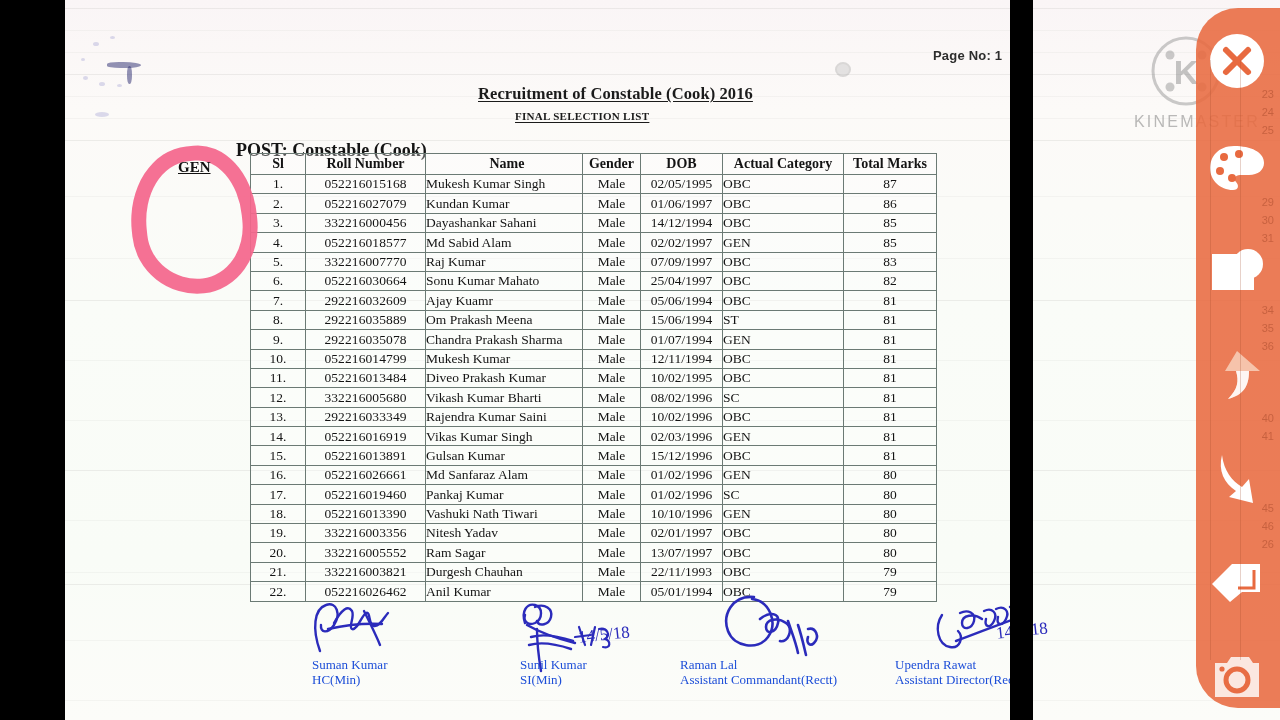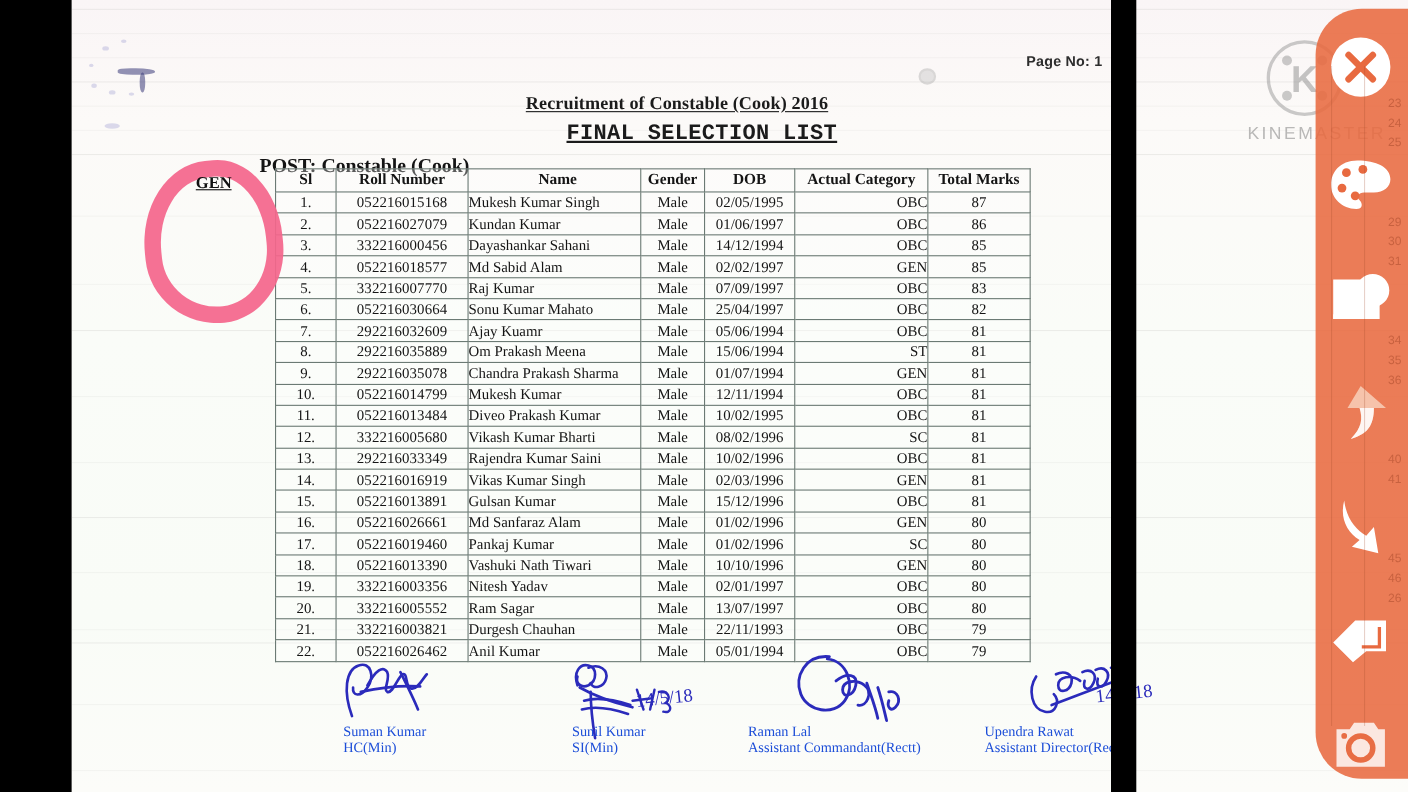--- a/index.html
+++ b/index.html
@@ -88,21 +88,21 @@
   
   .doc-title {
     position: absolute;
     font-weight: 700;
     color: #1b1b1b;
     text-decoration: underline;
     text-underline-offset: 2px;
     white-space: nowrap;
   }
   #title-main { left: 413px; top: 84px; font-size: 16.5px; letter-spacing: .1px; }
-  #title-sub  { left: 450px; top: 110px; font-size: 20px; letter-spacing: .3px; font-family: Liberation Mono, monospace; }
+  #title-sub  { left: 450px; top: 110px; font-size: 11px; letter-spacing: .3px; }
 
   #post-label {
     position: absolute;
     left: 171px;
     top: 140px;
     font-size: 18px;
     font-weight: 700;
     color: #141414;
     white-space: nowrap;
   }
@@ -163,21 +163,21 @@
     height: 20px;
     text-align: center;
   }
   thead th.c-name { text-align: left; padding-left: 6px; }
 
   td.c-sl    { text-align: center; }
   td.c-roll  { text-align: center; letter-spacing: .1px; }
   td.c-name  { text-align: left; padding-left: 6px; }
   td.c-gen   { text-align: center; }
   td.c-dob   { text-align: center; }
-  td.c-cat   { text-align: right; }
+  td.c-cat   { text-align: left; }
   td.c-marks { text-align: center; }
 
   
   #signatures {
     position: absolute;
     left: 65px;
     top: 585px;
     width: 945px;
     height: 110px;
     z-index: 10;

